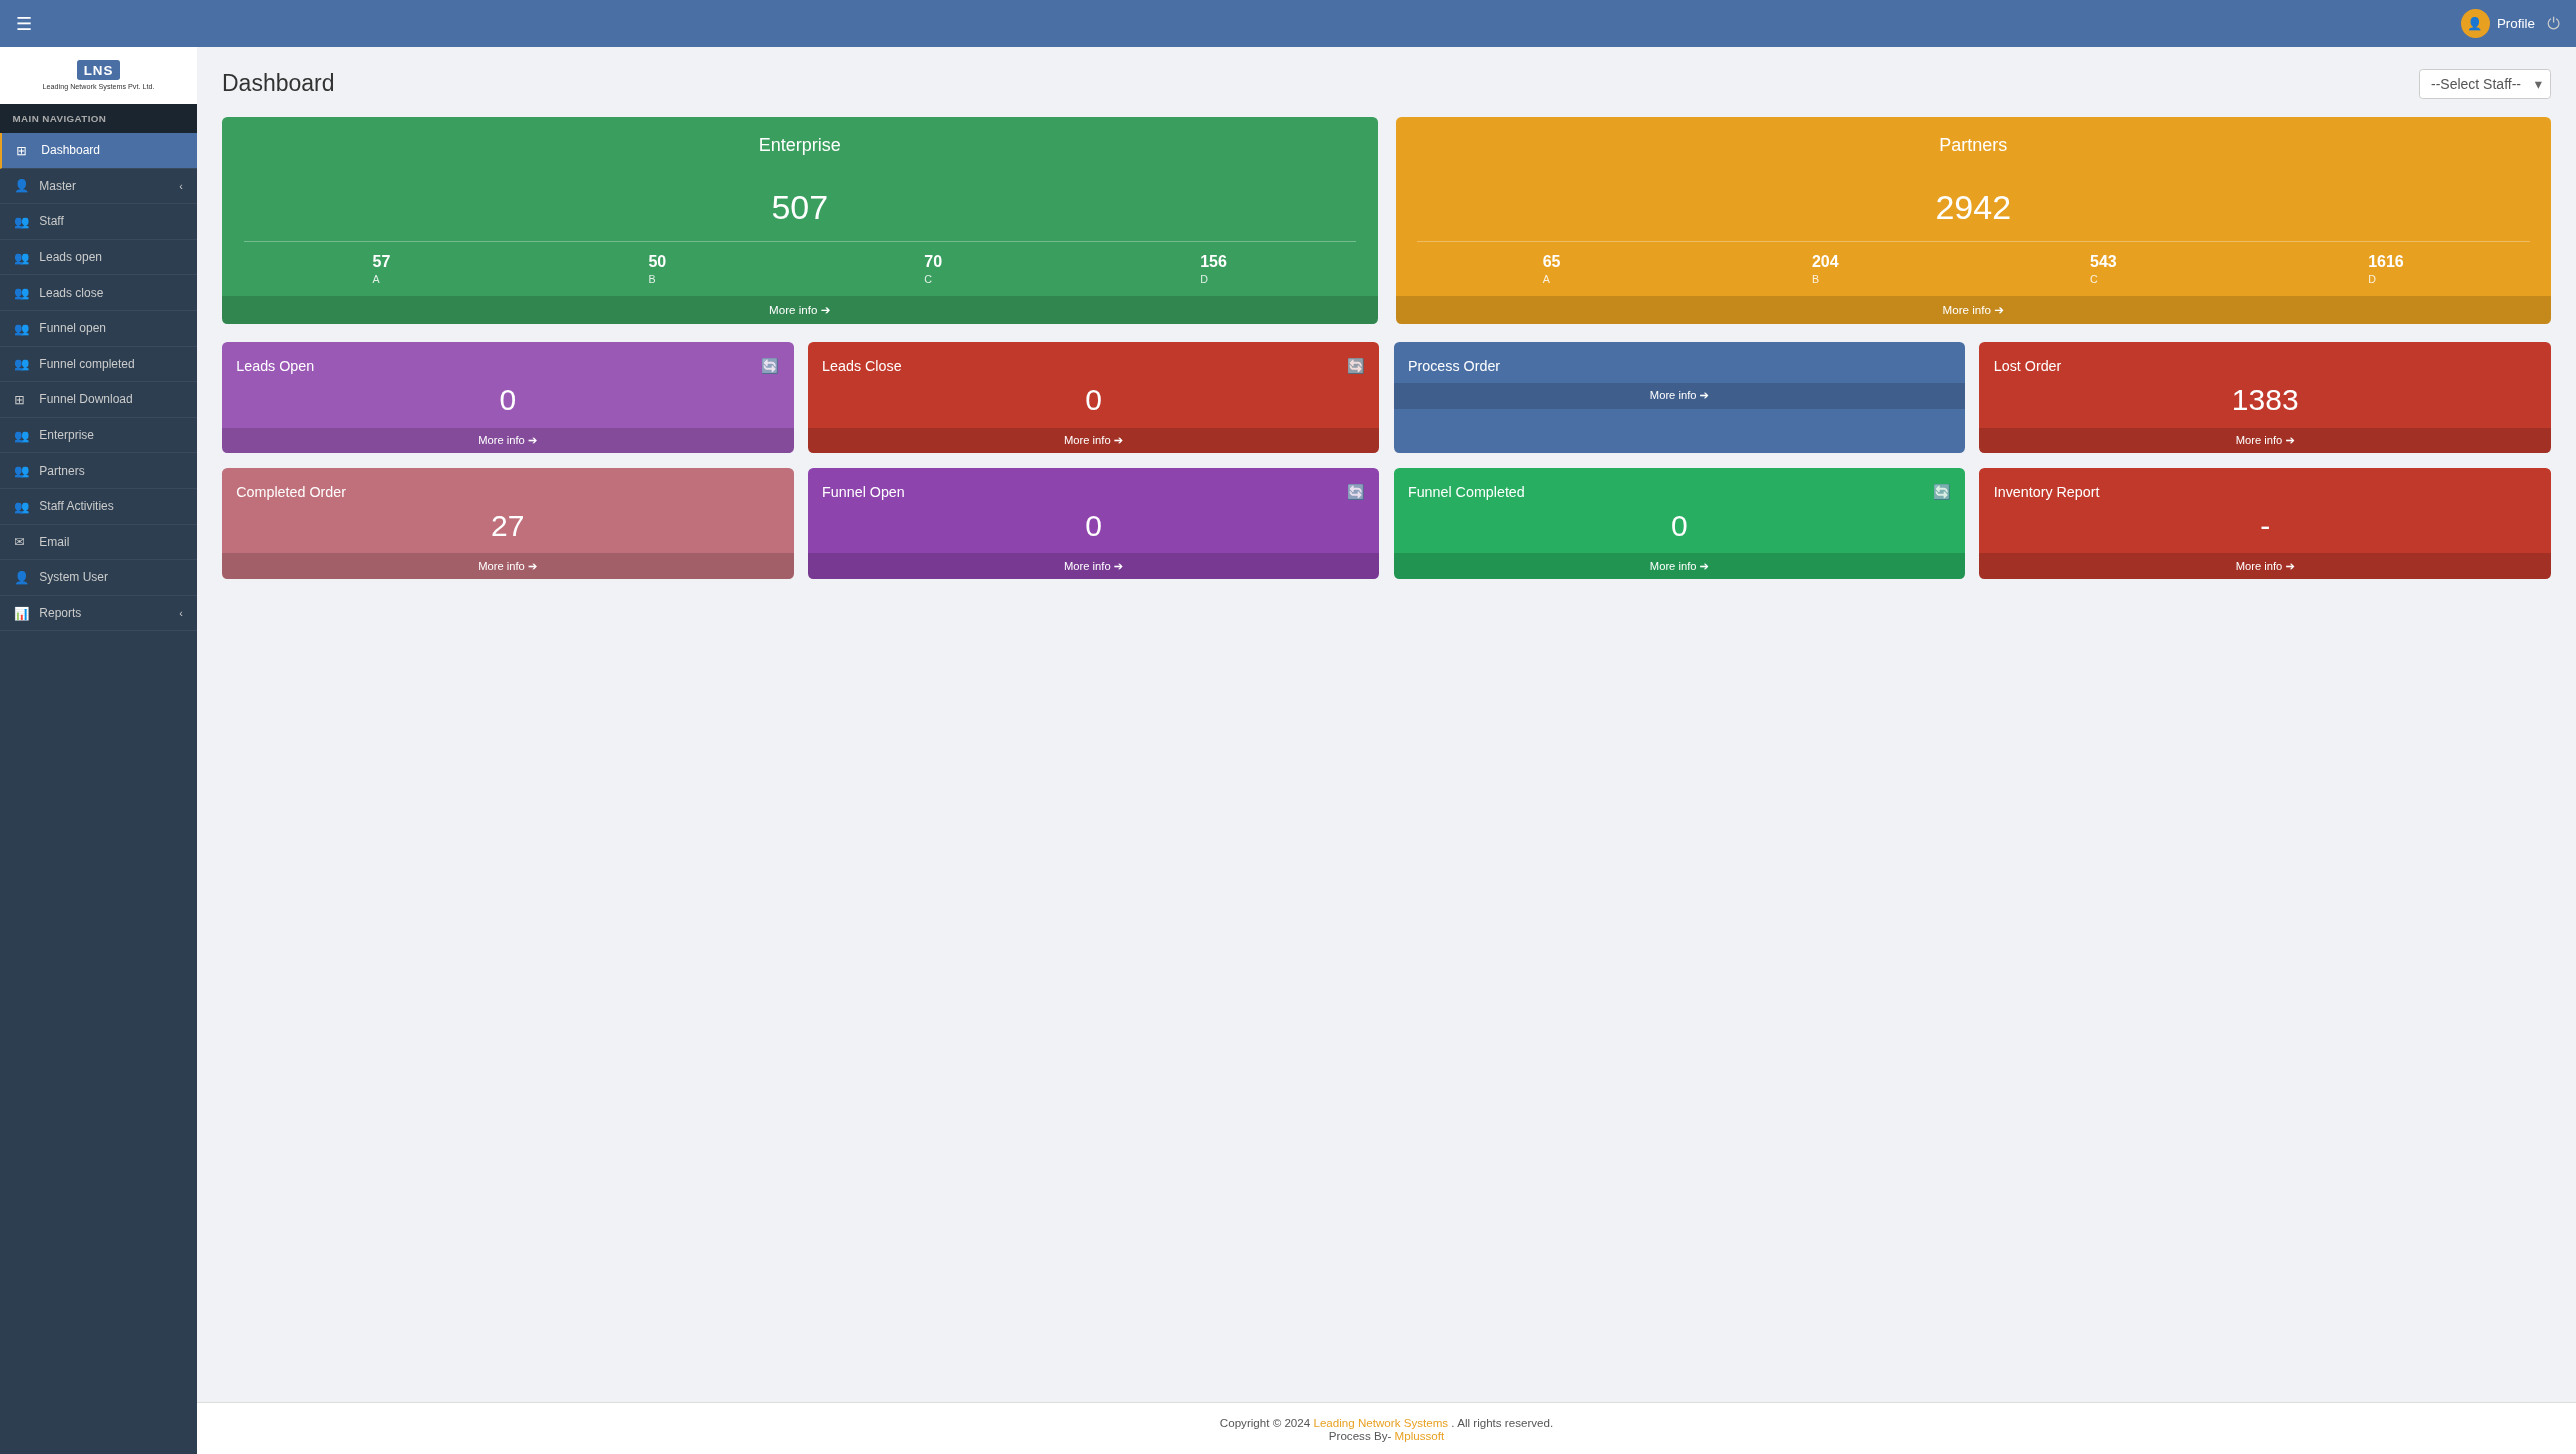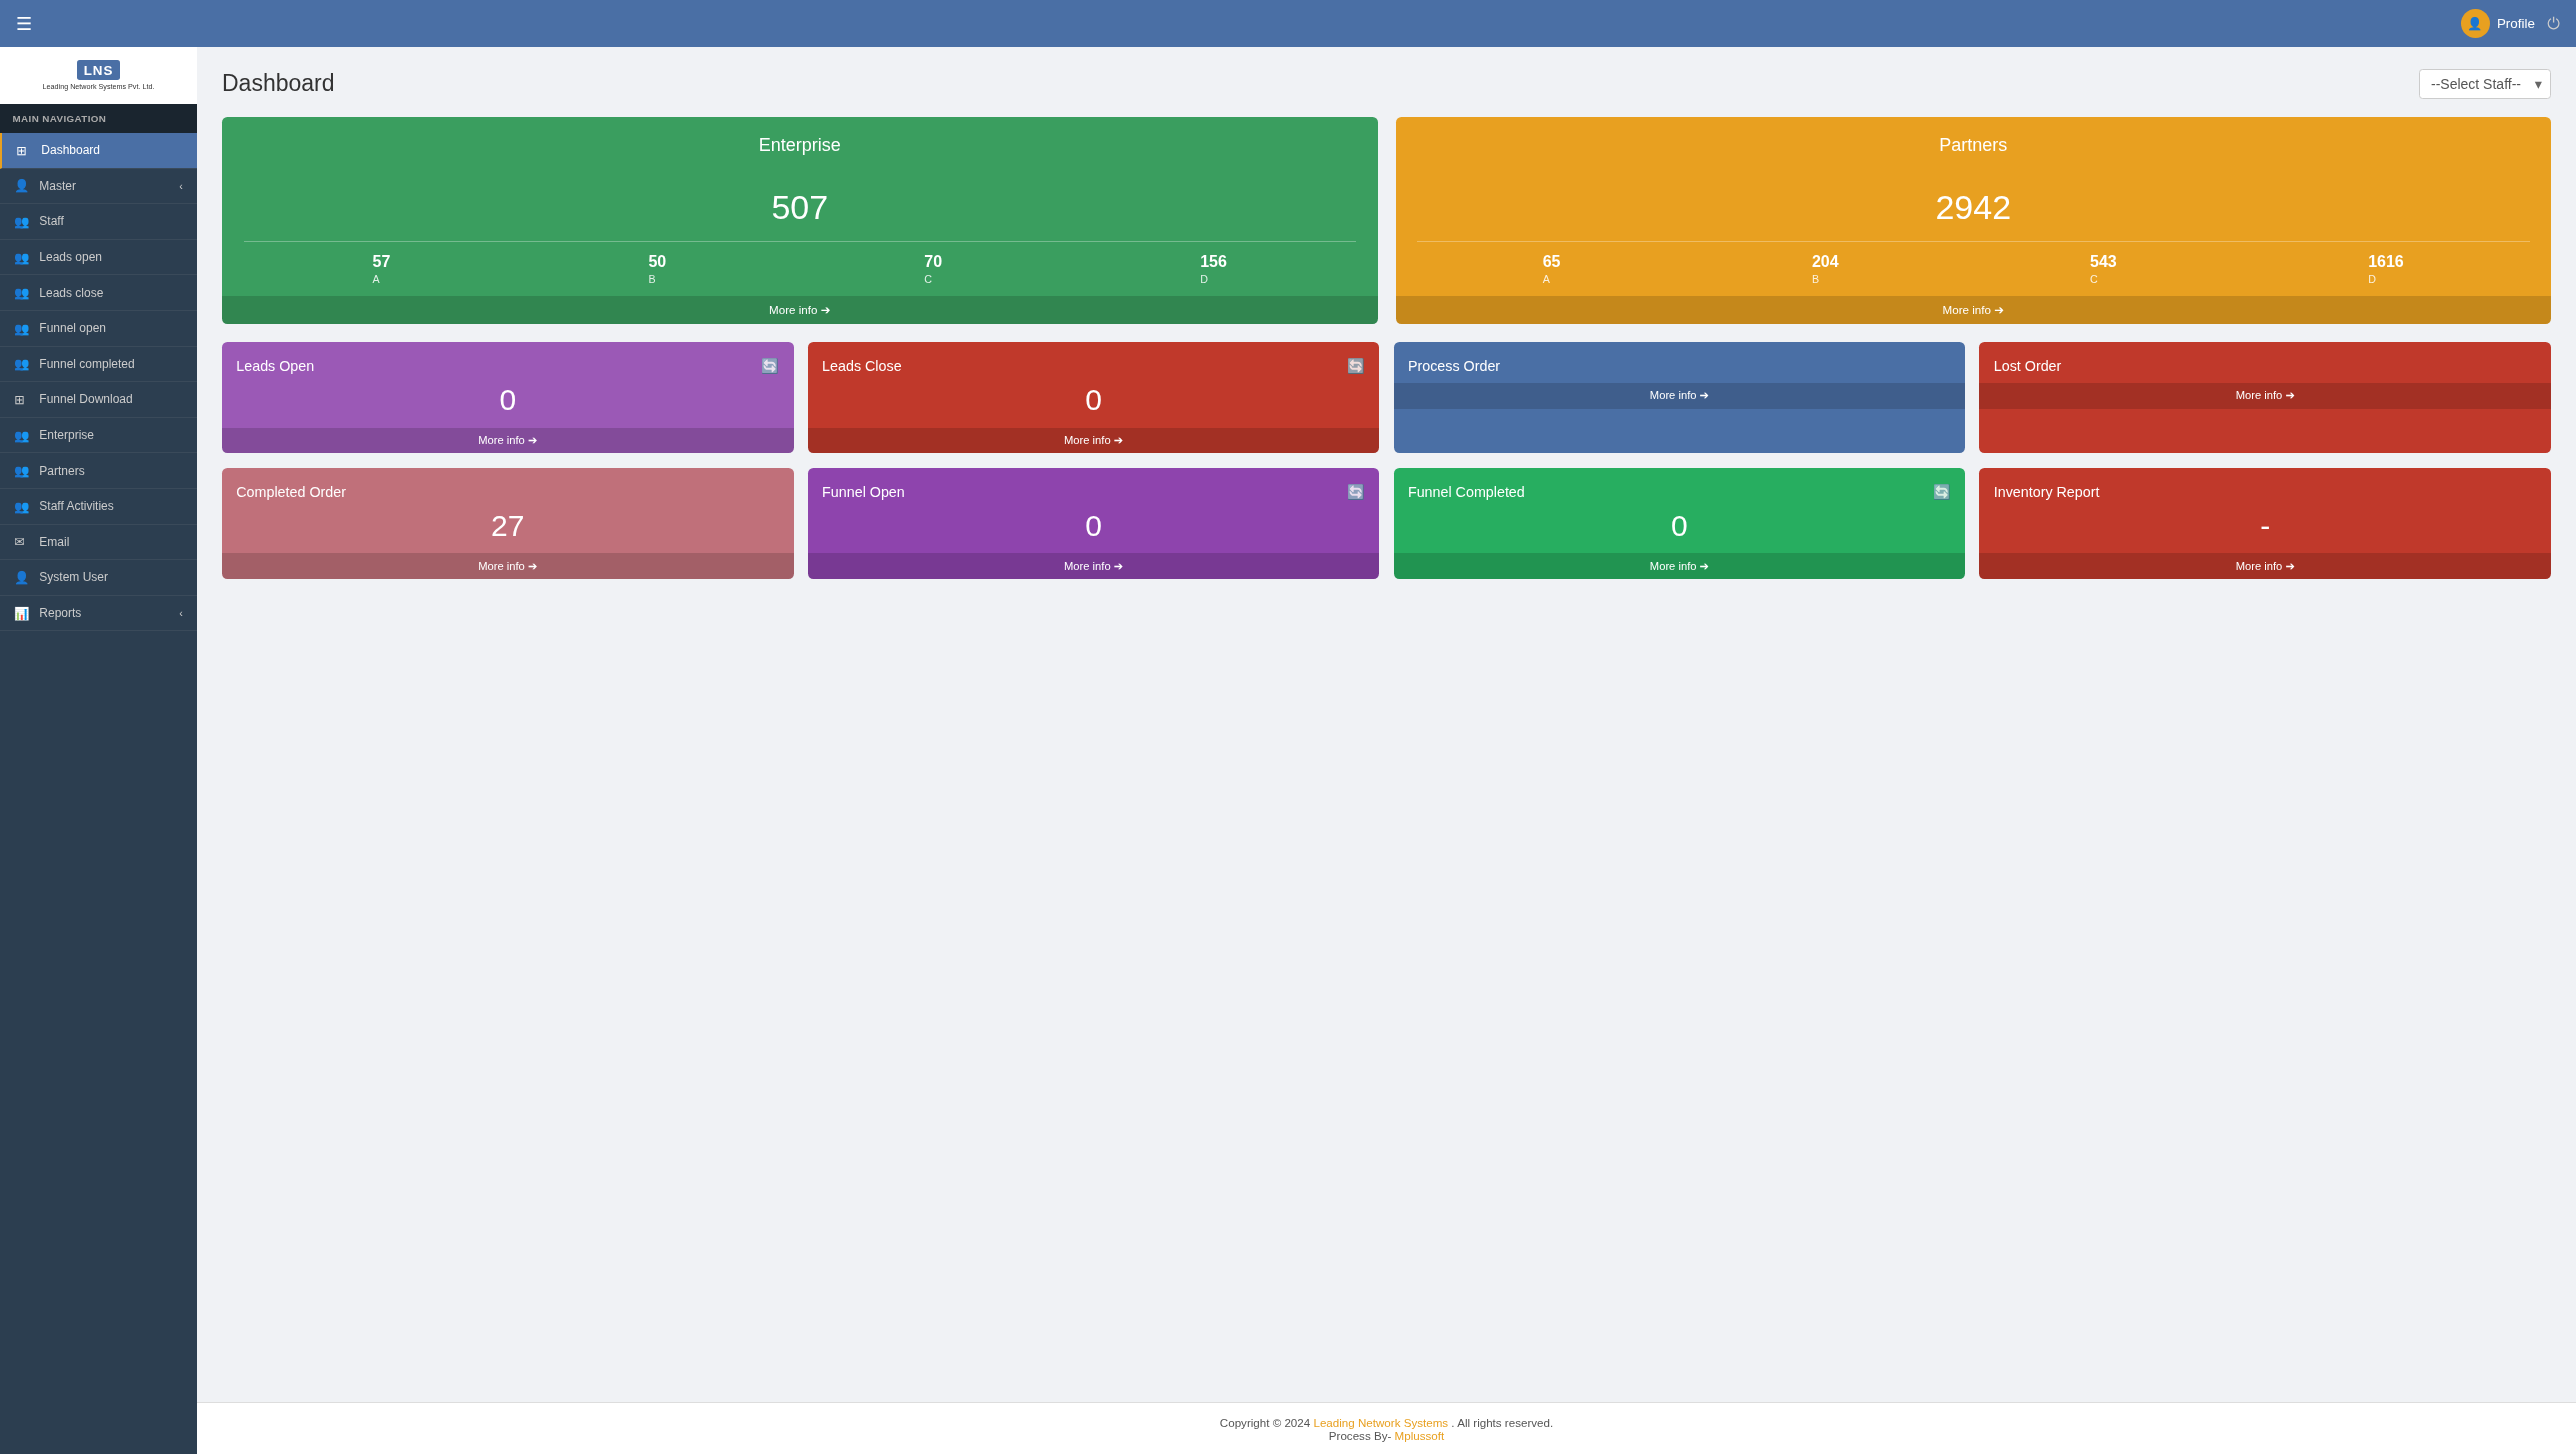--- a/index.html
+++ b/index.html
@@ -385,20 +385,21 @@
       <span class="small-card-title">Process Order</span>
 
     </div>
     <div class="small-card-more">More info ➔</div>
   </div>
       <div class="small-card" style="background: rgb(192, 57, 43);">
     <div class="small-card-header">
       <span class="small-card-title">Lost Order</span>
 
     </div>
+    <div class="small-card-number">1383</div>
     <div class="small-card-more">More info ➔</div>
   </div>
       <div class="small-card" style="background: rgb(192, 112, 122);">
     <div class="small-card-header">
       <span class="small-card-title">Completed Order</span>
 
     </div>
     <div class="small-card-number">27</div>
     <div class="small-card-more">More info ➔</div>
   </div>

